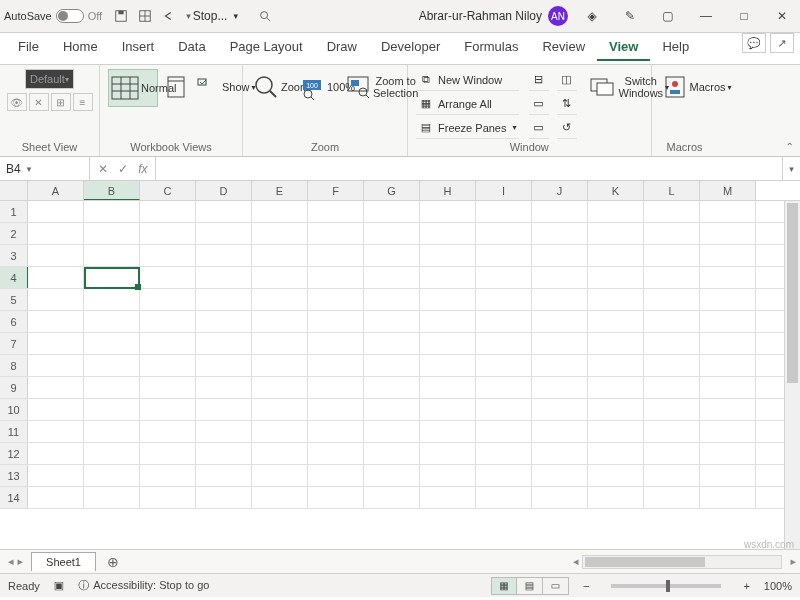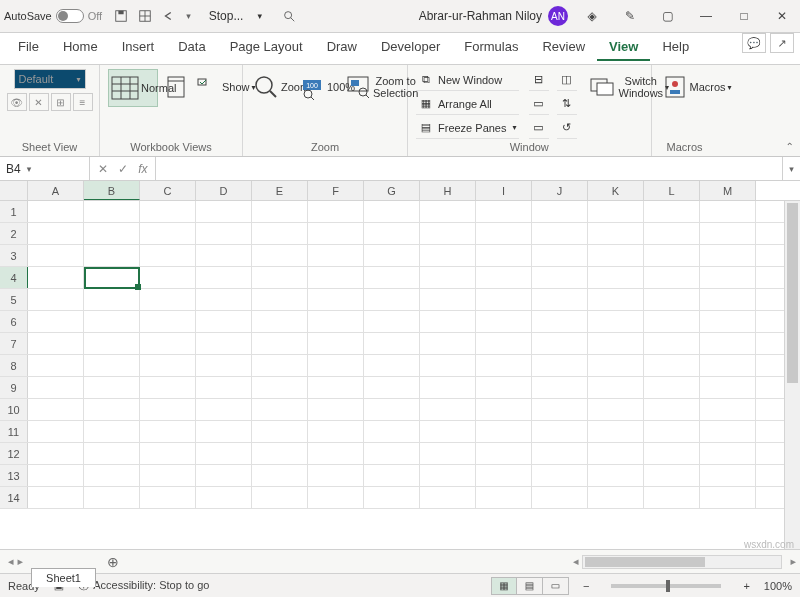--- a/index.html
+++ b/index.html
@@ -5,21 +5,21 @@
 * { margin:0; padding:0; box-sizing:border-box; font-family:"Segoe UI",Arial,sans-serif; }
 body { width:800px; height:600px; background:#fff; overflow:hidden; font-size:12px; color:#333; position:relative; }
 
 
 .titlebar { height:28px; background:#f3f2f1; display:flex; align-items:center; padding:16px 4px; border-bottom:1px solid #d0d0d0; }
 .titlebar .autosave { display:flex; align-items:center; gap:4px; font-size:11px; }
 .titlebar .toggle { width:28px; height:14px; border:1px solid #888; border-radius:7px; background:#fff; position:relative; }
 .titlebar .toggle::after{content:"";position:absolute;left:1px;top:1px;width:10px;height:10px;border-radius:50%;background:#888;}
 .titlebar .qat { display:flex; gap:10px; margin-left:12px; align-items:center;}
 .titlebar .qat svg { width:14px; height:14px; }
-.titlebar .doc { margin-left:18px; font-size:12px; display:flex; align-items:center; gap:14px;}
+.titlebar .doc { margin-left:2px; font-size:12px; display:flex; align-items:center; gap:6px;}
 .titlebar .search-ico { margin-left:20px; }
 .titlebar .user { margin-left:auto; display:flex; align-items:center; gap:6px; font-size:12px;}
 .titlebar .avatar { width:20px; height:20px; border-radius:50%; background:#6d28d9; color:#fff; display:flex; align-items:center; justify-content:center; font-size:10px;}
 .titlebar .winicons { display:flex; gap:10px; margin-left:10px; align-items:center;}
 .titlebar .winicons span { width:28px; text-align:center; font-size:12px; color:#444;}
 
 
 .tabs { height:32px; background:#fff; display:flex; align-items:flex-start; padding:0 6px; border-bottom:1px solid #d0d0d0;}
 .tabs .tab { padding:6px 12px 5px; font-size:13px; color:#444; cursor:pointer;}
 .tabs .tab.active { color:#217346; border-bottom:2px solid #217346; font-weight:600;}
@@ -30,21 +30,21 @@
 .ribbon { height:92px; background:#f7f7f5; border-bottom:1px solid #c8c8c8; display:flex; position:relative;}
 .group { border-right:1px solid #d8d8d8; padding:4px 8px 0; display:flex; flex-direction:column; align-items:center; position:relative;}
 .group .body { flex:1; display:flex; align-items:flex-start; gap:4px;}
 .group .lbl { font-size:11px; color:#666; text-align:center; padding:2px 0 3px; width:100%;}
 .bigbtn { display:flex; flex-direction:row; align-items:center; width:50px; padding:2px 2px; font-size:11px; text-align:center; gap:2px; cursor:pointer;}
 .bigbtn.sel { background:#d8e8de; border:1px solid #a8c8b4;}
 .bigbtn .ico { width:32px; height:32px; display:flex; align-items:center; justify-content:center;}
 .smallcol { display:flex; flex-direction:column; gap:2px; font-size:11px;}
 .smallcol .row { display:flex; align-items:center; gap:4px; padding:1px 2px; cursor:pointer;}
 .smallcol .row .sico { width:16px; height:16px; display:flex; align-items:center; justify-content:center;}
-.def-dd { width:72px; height:20px; border:1px solid #ccc; background:#0c4a6e; font-size:11px; color:#999; padding:0 4px; display:flex; align-items:center; justify-content:space-between;}
+.def-dd { width:49px; height:20px; border:1px solid #ccc; background:#404040; font-size:11px; color:#999; padding:0 4px; display:flex; align-items:center; justify-content:space-between;}
 .minipair { display:flex; gap:2px;}
 .minipair span{width:20px;height:18px;border:1px solid #ccc;display:flex;align-items:center;justify-content:center;font-size:10px;color:#888;}
 .ribbon .collapse { position:absolute; right:6px; bottom:4px; font-size:10px; color:#666;}
 
 
 .fxbar { height:24px; border-bottom:1px solid #d0d0d0; display:flex; align-items:stretch; background:#fff;}
 .namebox { width:90px; border-right:1px solid #d0d0d0; display:flex; align-items:center; padding:0 6px; font-size:12px; gap:6px;}
 .namebox .dd { font-size:9px; color:#666;}
 .fxbtns { display:flex; align-items:center; gap:10px; padding:0 8px; border-right:1px solid #d0d0d0; color:#888;}
 .fxinput { flex:1; padding:0 6px; display:flex; align-items:center;}
@@ -62,21 +62,21 @@
 .rh.sel { background:#d8e8de; border-right:1px solid #217346;}
 .cell { width:56px; border-right:1px solid #e0e0e0;}
 .cursor { position:absolute; border:2px solid #217346; pointer-events:none;}
 .cursor::after { content:""; position:absolute; right:-3px; bottom:-3px; width:6px; height:6px; background:#217346;}
 .vscroll { position:absolute; right:0; top:20px; bottom:0; width:16px; background:#f0f0f0; border-left:1px solid #d4d4d4;}
 .vscroll .thumb { position:absolute; left:2px; right:2px; top:2px; height:180px; background:#c8c8c8;}
 
 
 .sheetbar { height:24px; border-top:1px solid #d0d0d0; display:flex; align-items:center; background:#f7f7f5; font-size:11px;}
 .sheetbar .nav { display:flex; gap:4px; padding:0 8px; color:#888;}
-.sheetbar .stab { padding:3px 14px; background:#fff; border:1px solid #aaa; border-bottom:none; position:relative; top:16px;}
+.sheetbar .stab { padding:3px 14px; background:#fff; border:1px solid #aaa; border-bottom:none; position:relative; top:0;}
 .sheetbar .add { width:22px; text-align:center; color:#666; font-size:14px; margin-left:6px;}
 .sheetbar .spacer { flex:1;}
 .sheetbar .hscroll { width:200px; height:14px; background:#f0f0f0; border:1px solid #d4d4d4; position:relative; margin-right:4px;}
 .sheetbar .hscroll .th { position:absolute; left:2px; top:1px; bottom:1px; width:120px; background:#c8c8c8;}
 
 
 .status { height:24px; background:#f3f2f1; border-top:1px solid #d0d0d0; display:flex; align-items:center; padding:0 8px; font-size:11px; color:#444; gap:14px;}
 .status .views { margin-left:auto; display:flex;}
 .status .views span { width:26px; height:18px; border:1px solid #bbb; border-left:none; display:flex; align-items:center; justify-content:center; font-size:10px;}
 .status .views span:first-child { border-left:1px solid #bbb; background:#d8e8de;}

